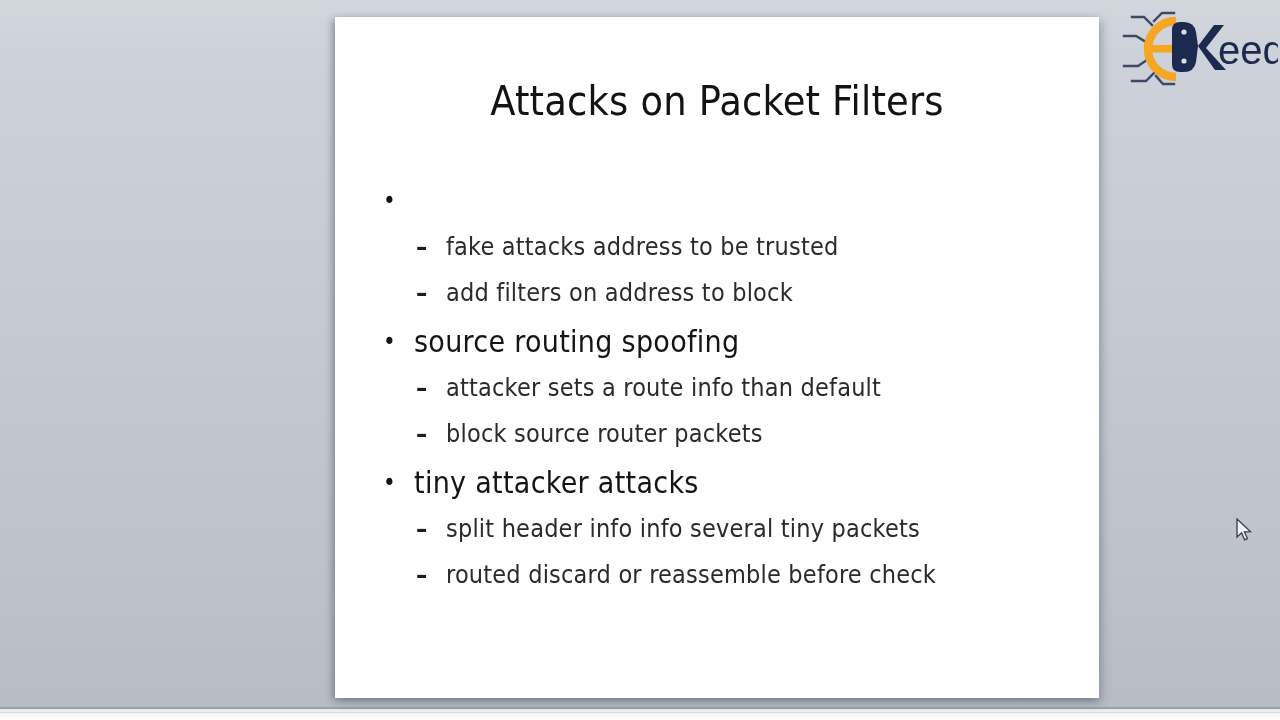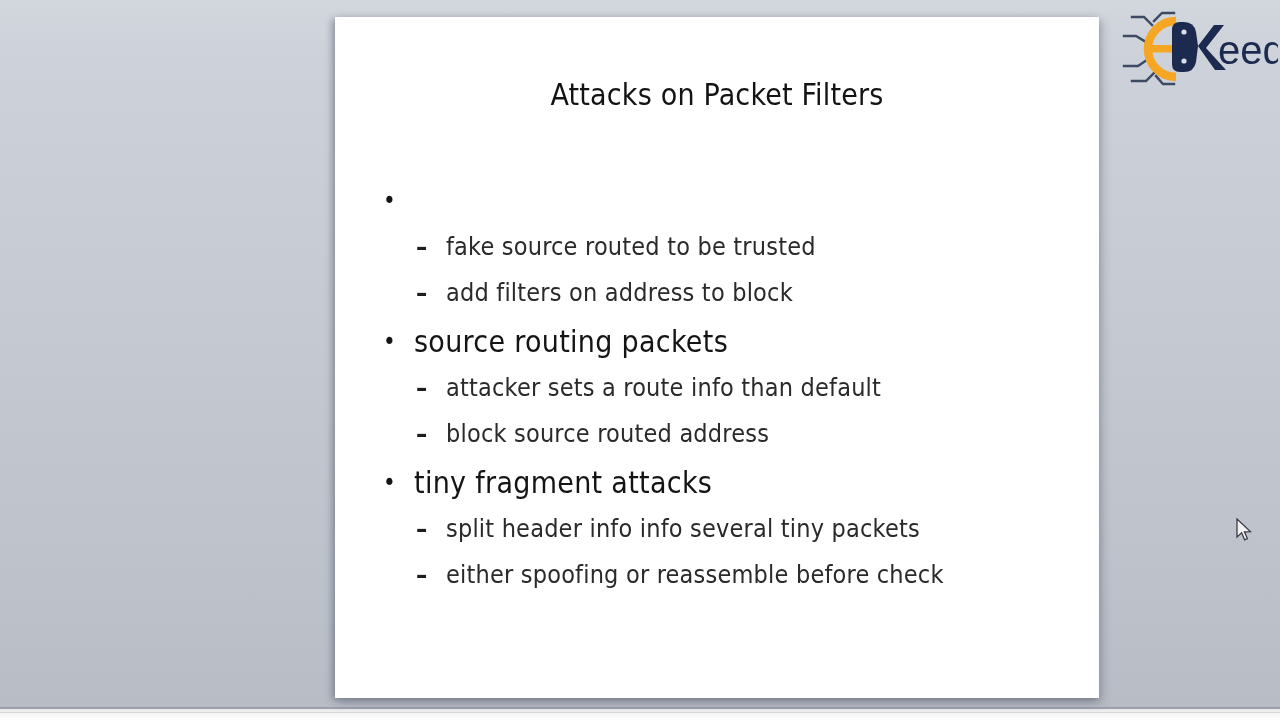--- a/index.html
+++ b/index.html
@@ -65,21 +65,21 @@
                  3px 4px 9px rgba(70,78,92,0.32);
   }
 
   .slide-title {
     position: absolute;
     left: 0;
     top: 60px;
     width: 764px;
     text-align: center;
     font-family: "DejaVu Sans Condensed", "Liberation Sans Narrow", "Liberation Sans", sans-serif;
-    font-size: 30px;
+    font-size: 41px;
     font-weight: 400;
     letter-spacing: 0.2px;
     color: #131313;
     white-space: nowrap;
   }
 
   .body-list {
     position: absolute;
     left: 45px;
     top: 162px;
@@ -172,55 +172,55 @@
     <div class="slide-title">Attacks on Packet Filters</div>
 
     <div class="body-list">
 
       <div class="group">
         <div class="l1">
           <span class="marker">•</span>
         </div>
         <div class="l2">
           <span class="marker">–</span>
-          <span>fake source routed to be trusted</span>
+          <span>fake attacks address to be trusted</span>
         </div>
         <div class="l2">
           <span class="marker">–</span>
           <span>add filters on address to block</span>
         </div>
       </div>
 
       <div class="group">
         <div class="l1">
           <span class="marker">•</span>
-          <span>source routing packets</span>
+          <span>source routing spoofing</span>
         </div>
         <div class="l2">
           <span class="marker">–</span>
           <span>attacker sets a route info than default</span>
         </div>
         <div class="l2">
           <span class="marker">–</span>
-          <span>block source routed address</span>
+          <span>block source router packets</span>
         </div>
       </div>
 
       <div class="group">
         <div class="l1">
           <span class="marker">•</span>
-          <span>tiny fragment attacks</span>
+          <span>tiny attacker attacks</span>
         </div>
         <div class="l2">
           <span class="marker">–</span>
           <span>split header info info several tiny packets</span>
         </div>
         <div class="l2">
           <span class="marker">–</span>
-          <span>either spoofing or reassemble before check</span>
+          <span>routed discard or reassemble before check</span>
         </div>
       </div>
 
     </div>
   </div>
 
   <div id="logo">
     <svg width="164" height="78" viewBox="0 0 164 78" xmlns="http://www.w3.org/2000/svg">
 
       <g stroke="#3C4A63" stroke-width="2.4" fill="none" stroke-linecap="square">

